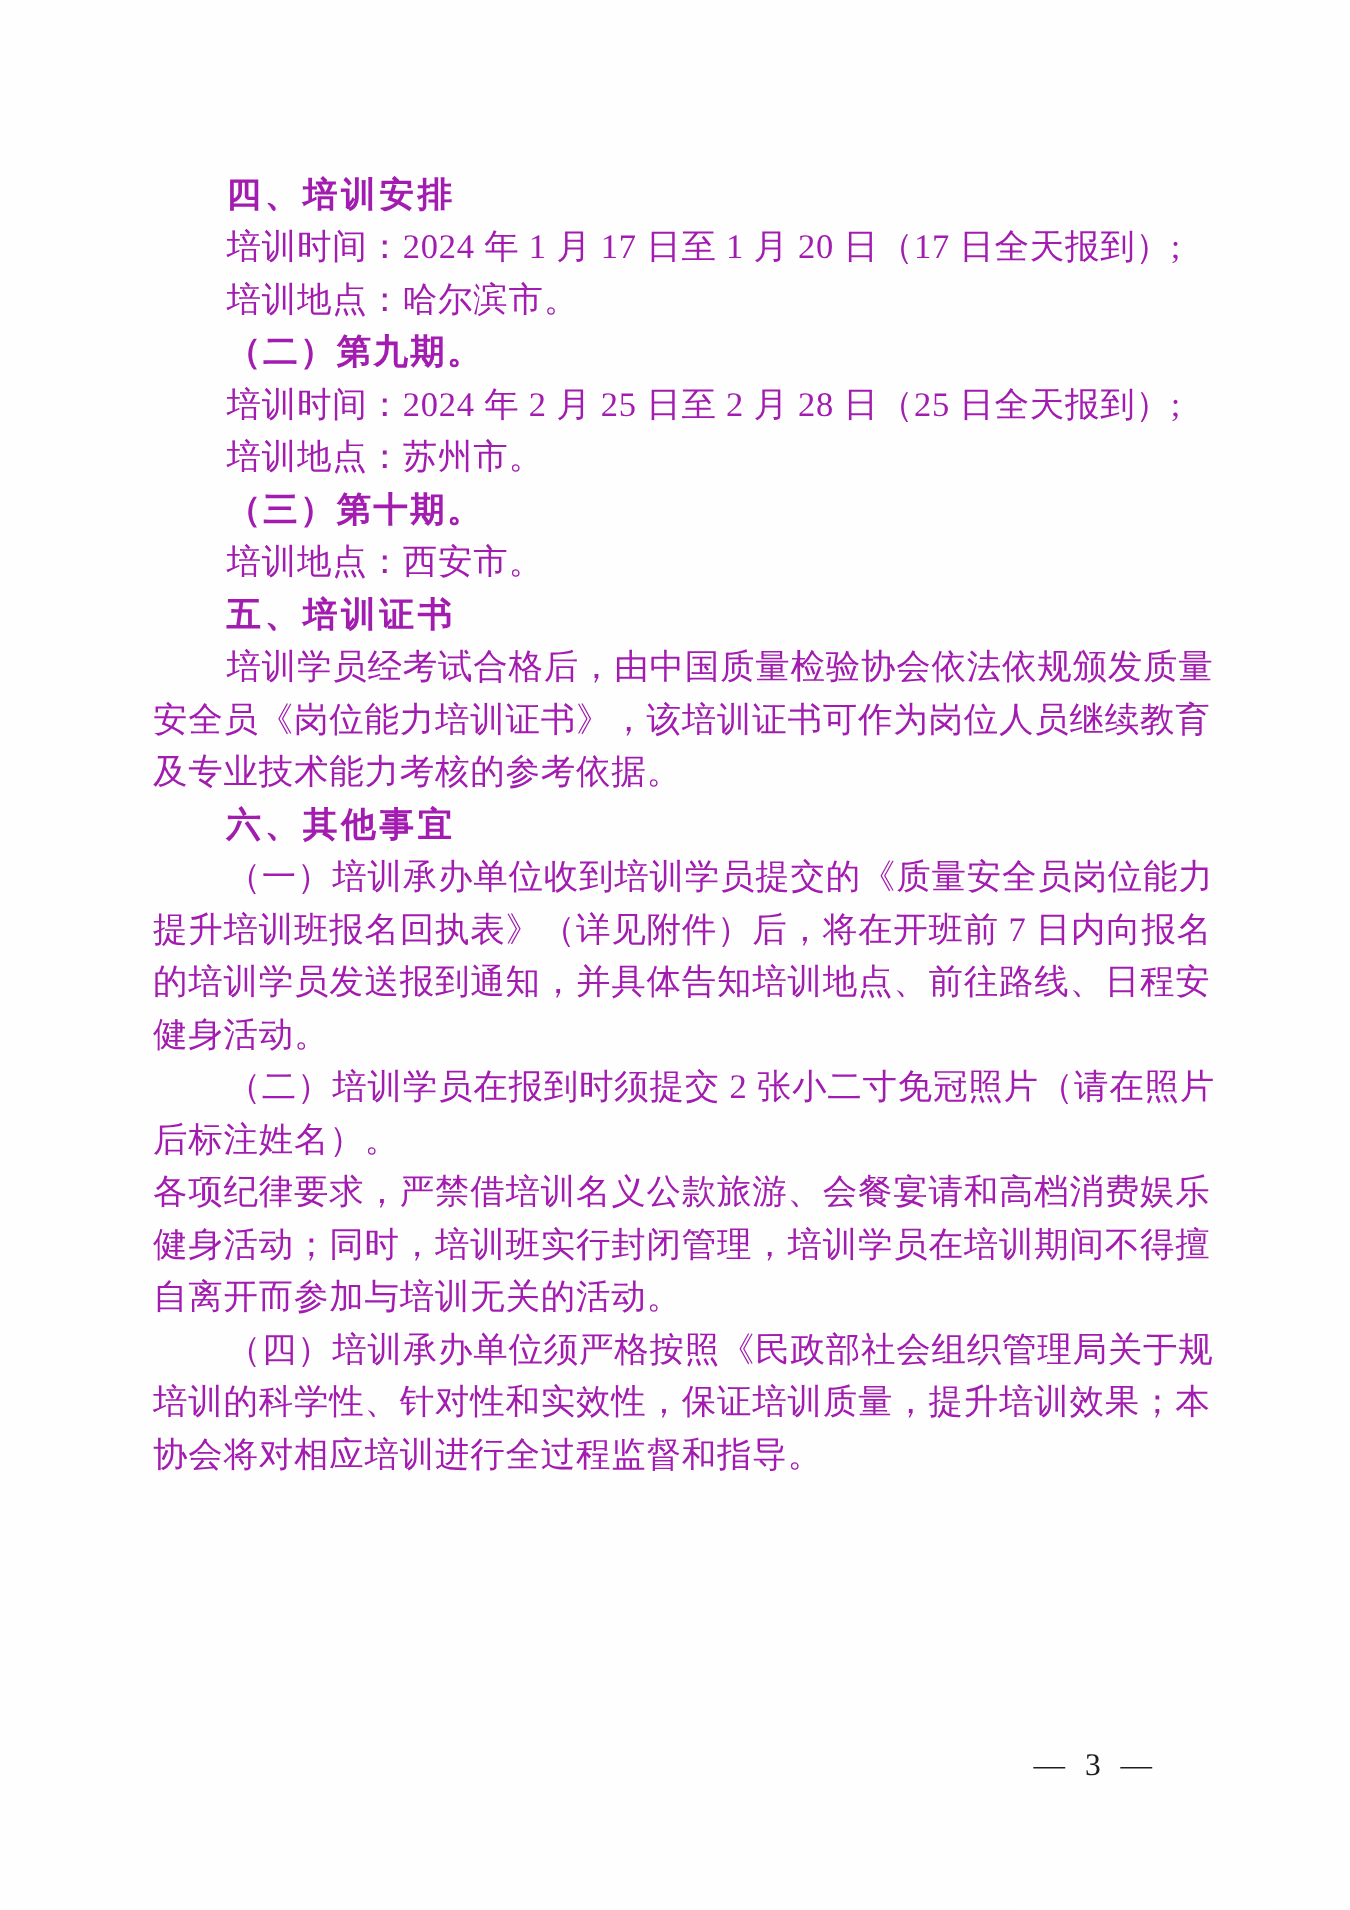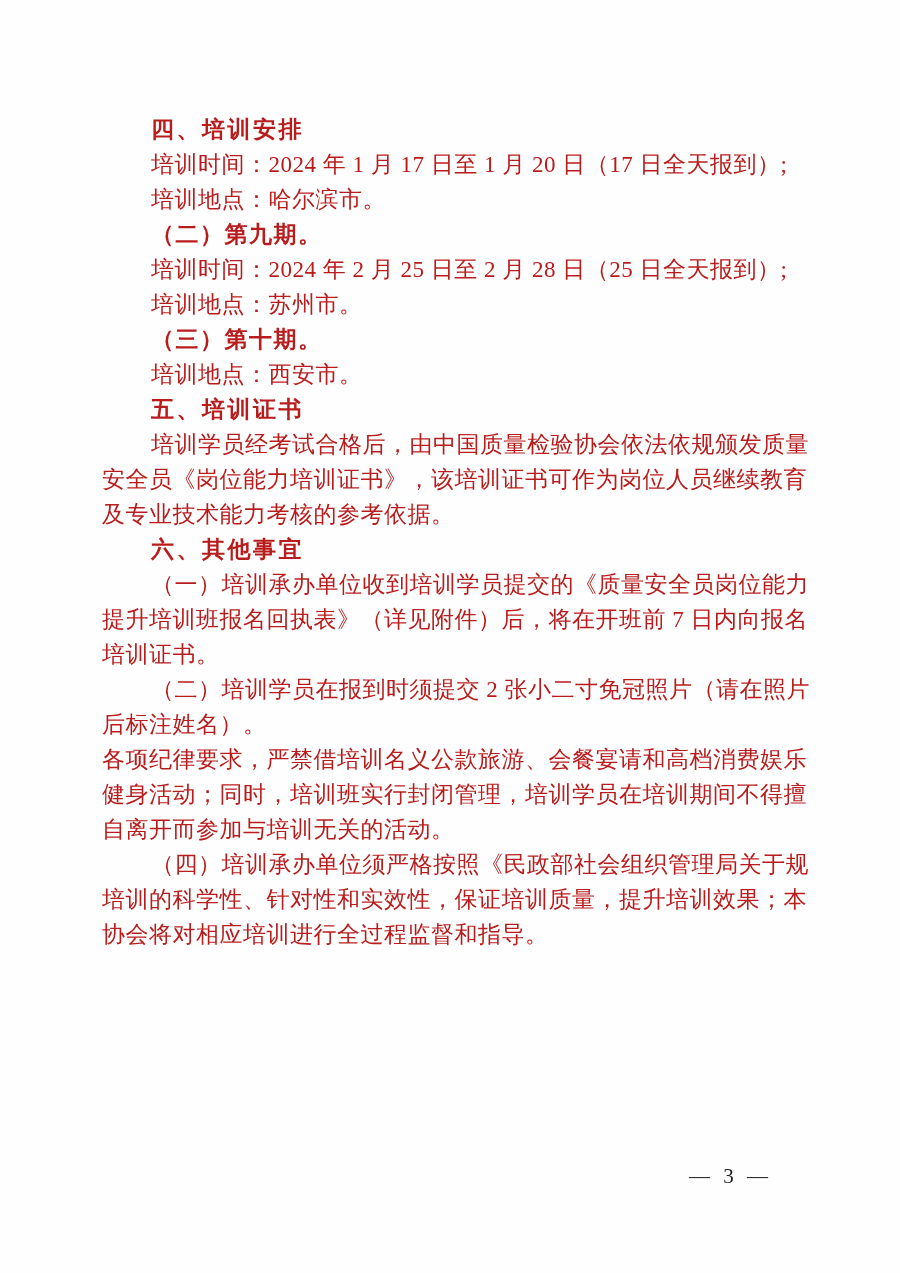--- a/index.html
+++ b/index.html
@@ -13,21 +13,21 @@
     height: 1273px;
     background: #fefefe;
     overflow: hidden;
     font-family: "Liberation Serif", "DejaVu Serif", serif;
   }
   .content {
     position: absolute;
     left: 102px;
     top: 112px;
     width: 700px;
-    color: #b91c1c;
+    color: #a21caf;
     font-size: 23px;
     line-height: 35px;
   }
   .line {
     height: 35px;
     white-space: nowrap;
     letter-spacing: 0.5px;
   }
   .line.indent {
     padding-left: 49px;
@@ -64,21 +64,22 @@
       <div class="line body indent">培训地点：苏州市。</div>
       <div class="line subheading indent">（三）第十期。</div>
       <div class="line body indent">培训地点：西安市。</div>
       <div class="line heading indent">五、培训证书</div>
       <div class="line body indent">培训学员经考试合格后，由中国质量检验协会依法依规颁发质量</div>
       <div class="line body">安全员《岗位能力培训证书》，该培训证书可作为岗位人员继续教育</div>
       <div class="line body">及专业技术能力考核的参考依据。</div>
       <div class="line heading indent">六、其他事宜</div>
       <div class="line body indent">（一）培训承办单位收到培训学员提交的《质量安全员岗位能力</div>
       <div class="line body">提升培训班报名回执表》（详见附件）后，将在开班前 7 日内向报名</div>
-      <div class="line body">培训证书。</div>
+      <div class="line body">的培训学员发送报到通知，并具体告知培训地点、前往路线、日程安</div>
+      <div class="line body">健身活动。</div>
       <div class="line body indent">（二）培训学员在报到时须提交 2 张小二寸免冠照片（请在照片</div>
       <div class="line body">后标注姓名）。</div>
       <div class="line body">各项纪律要求，严禁借培训名义公款旅游、会餐宴请和高档消费娱乐</div>
       <div class="line body">健身活动；同时，培训班实行封闭管理，培训学员在培训期间不得擅</div>
       <div class="line body">自离开而参加与培训无关的活动。</div>
       <div class="line body indent">（四）培训承办单位须严格按照《民政部社会组织管理局关于规</div>
       <div class="line body">培训的科学性、针对性和实效性，保证培训质量，提升培训效果；本</div>
       <div class="line body">协会将对相应培训进行全过程监督和指导。</div>
     </div>
   <div class="footer">— 3 —</div>

